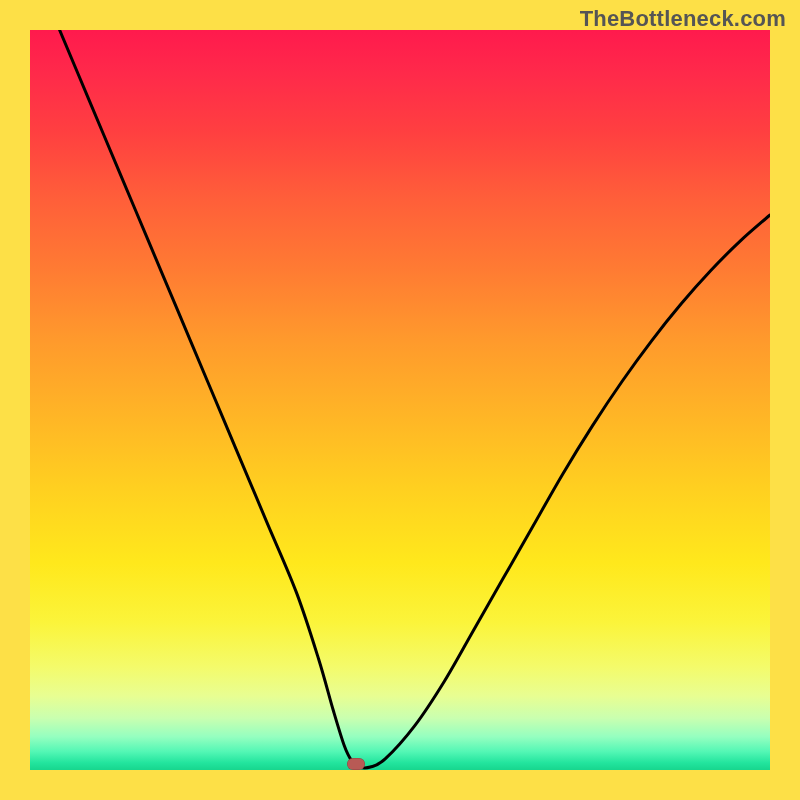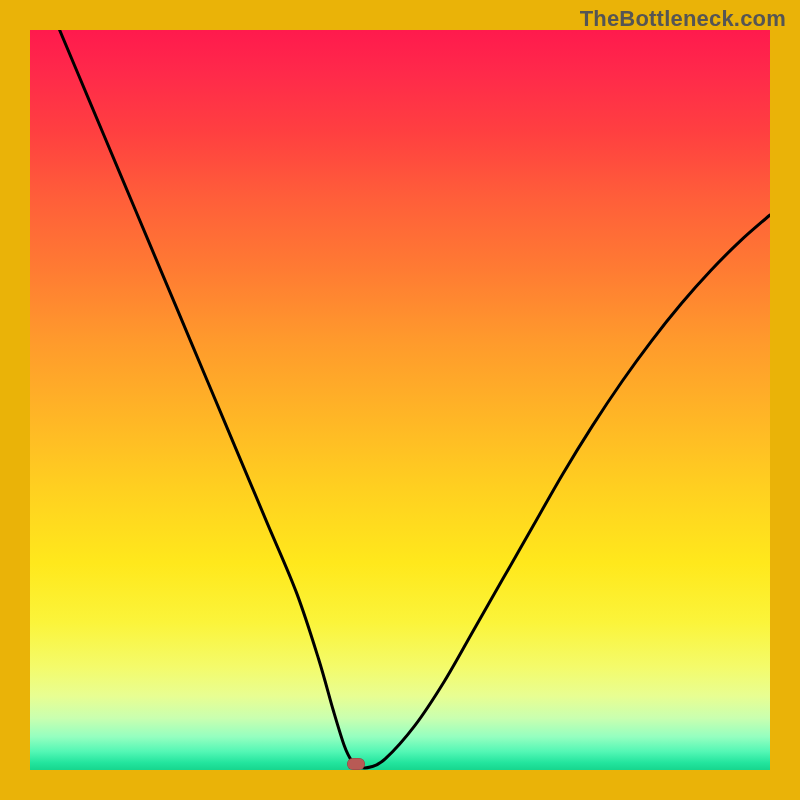--- a/index.html
+++ b/index.html
@@ -1,21 +1,21 @@
 <!DOCTYPE html>
 <html><head>
 <meta charset="utf-8">
 <style>
   * { margin: 0; padding: 0; box-sizing: border-box; }
   html, body { width: 800px; height: 800px; overflow: hidden; background: #000; }
   .frame {
     position: relative;
     width: 800px;
     height: 800px;
-    background: #eab308;
+    background: #fde047;
   }
   .watermark {
     position: absolute;
     top: 6px;
     right: 14px;
     font-family: Arial, Helvetica, sans-serif;
     font-size: 22px;
     font-weight: bold;
     color: #555;
     letter-spacing: 0.2px;

